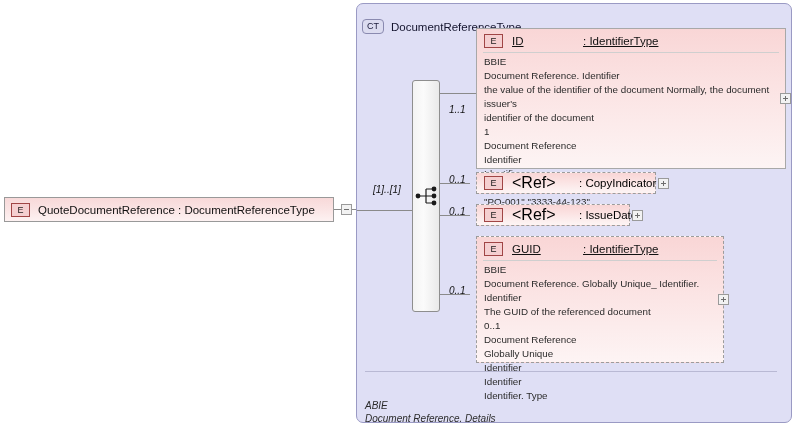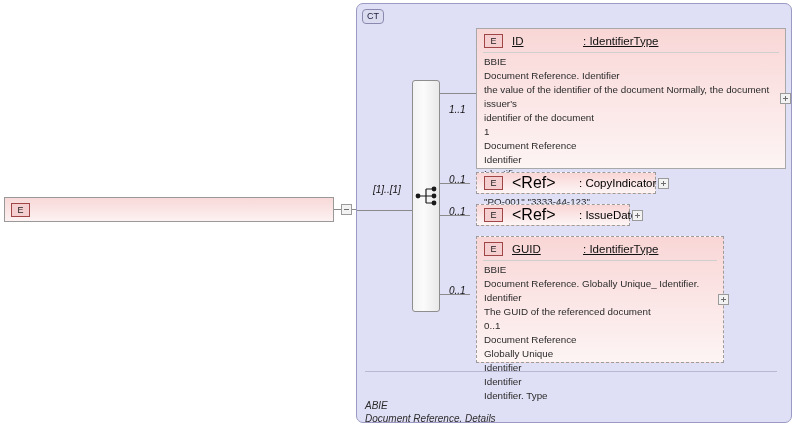--- a/index.html
+++ b/index.html
@@ -108,21 +108,21 @@
     height: 420px;
     border: 1px solid #9a9ac4;
     border-radius: 7px;
     background: #dfdff5;
     box-sizing: border-box;
     overflow: hidden;
   }
   #ct-header {
     position: absolute;
     left: 5px;
-    top: 5px;
+    top: 15px;
     display: flex;
     align-items: center;
     gap: 7px;
   }
   #ct-header .ct-title {
     font-size: 11.5px;
     color: #14142e;
     white-space: nowrap;
   }
 
@@ -251,30 +251,32 @@
     color: #2b2b2b;
     white-space: pre-line;
     margin-top: 24px;
   }
 </style>
 </head>
 <body>
 
 <div id="root-element">
   <span class="icon-e">E</span>
+  <span class="label">QuoteDocumentReference : DocumentReferenceType</span>
 </div>
 
 <div class="wire" style="left:334px; top:209px; width:7px; height:1px;"></div>
 <div class="minusbox" style="position:absolute; left:341px; top:204px;"></div>
 <div class="wire" style="left:352px; top:209px; width:6px; height:1px;"></div>
 
 <div id="ct-container">
 
   <div id="ct-header">
     <span class="icon-ct">CT</span>
+    <span class="ct-title">DocumentReferenceType</span>
   </div>
 
   <div id="sequence-box"></div>
   <svg id="sequence-icon" viewBox="0 0 24 22">
     <circle cx="3" cy="11" r="2.4" fill="#1a1a1a"></circle>
     <line x1="5" y1="11" x2="11" y2="11" stroke="#1a1a1a" stroke-width="1.2"></line>
     <line x1="11" y1="4" x2="11" y2="18" stroke="#1a1a1a" stroke-width="1.2"></line>
     <line x1="11" y1="4" x2="17" y2="4" stroke="#1a1a1a" stroke-width="1.2"></line>
     <line x1="11" y1="11" x2="17" y2="11" stroke="#1a1a1a" stroke-width="1.2"></line>
     <line x1="11" y1="18" x2="17" y2="18" stroke="#1a1a1a" stroke-width="1.2"></line>

